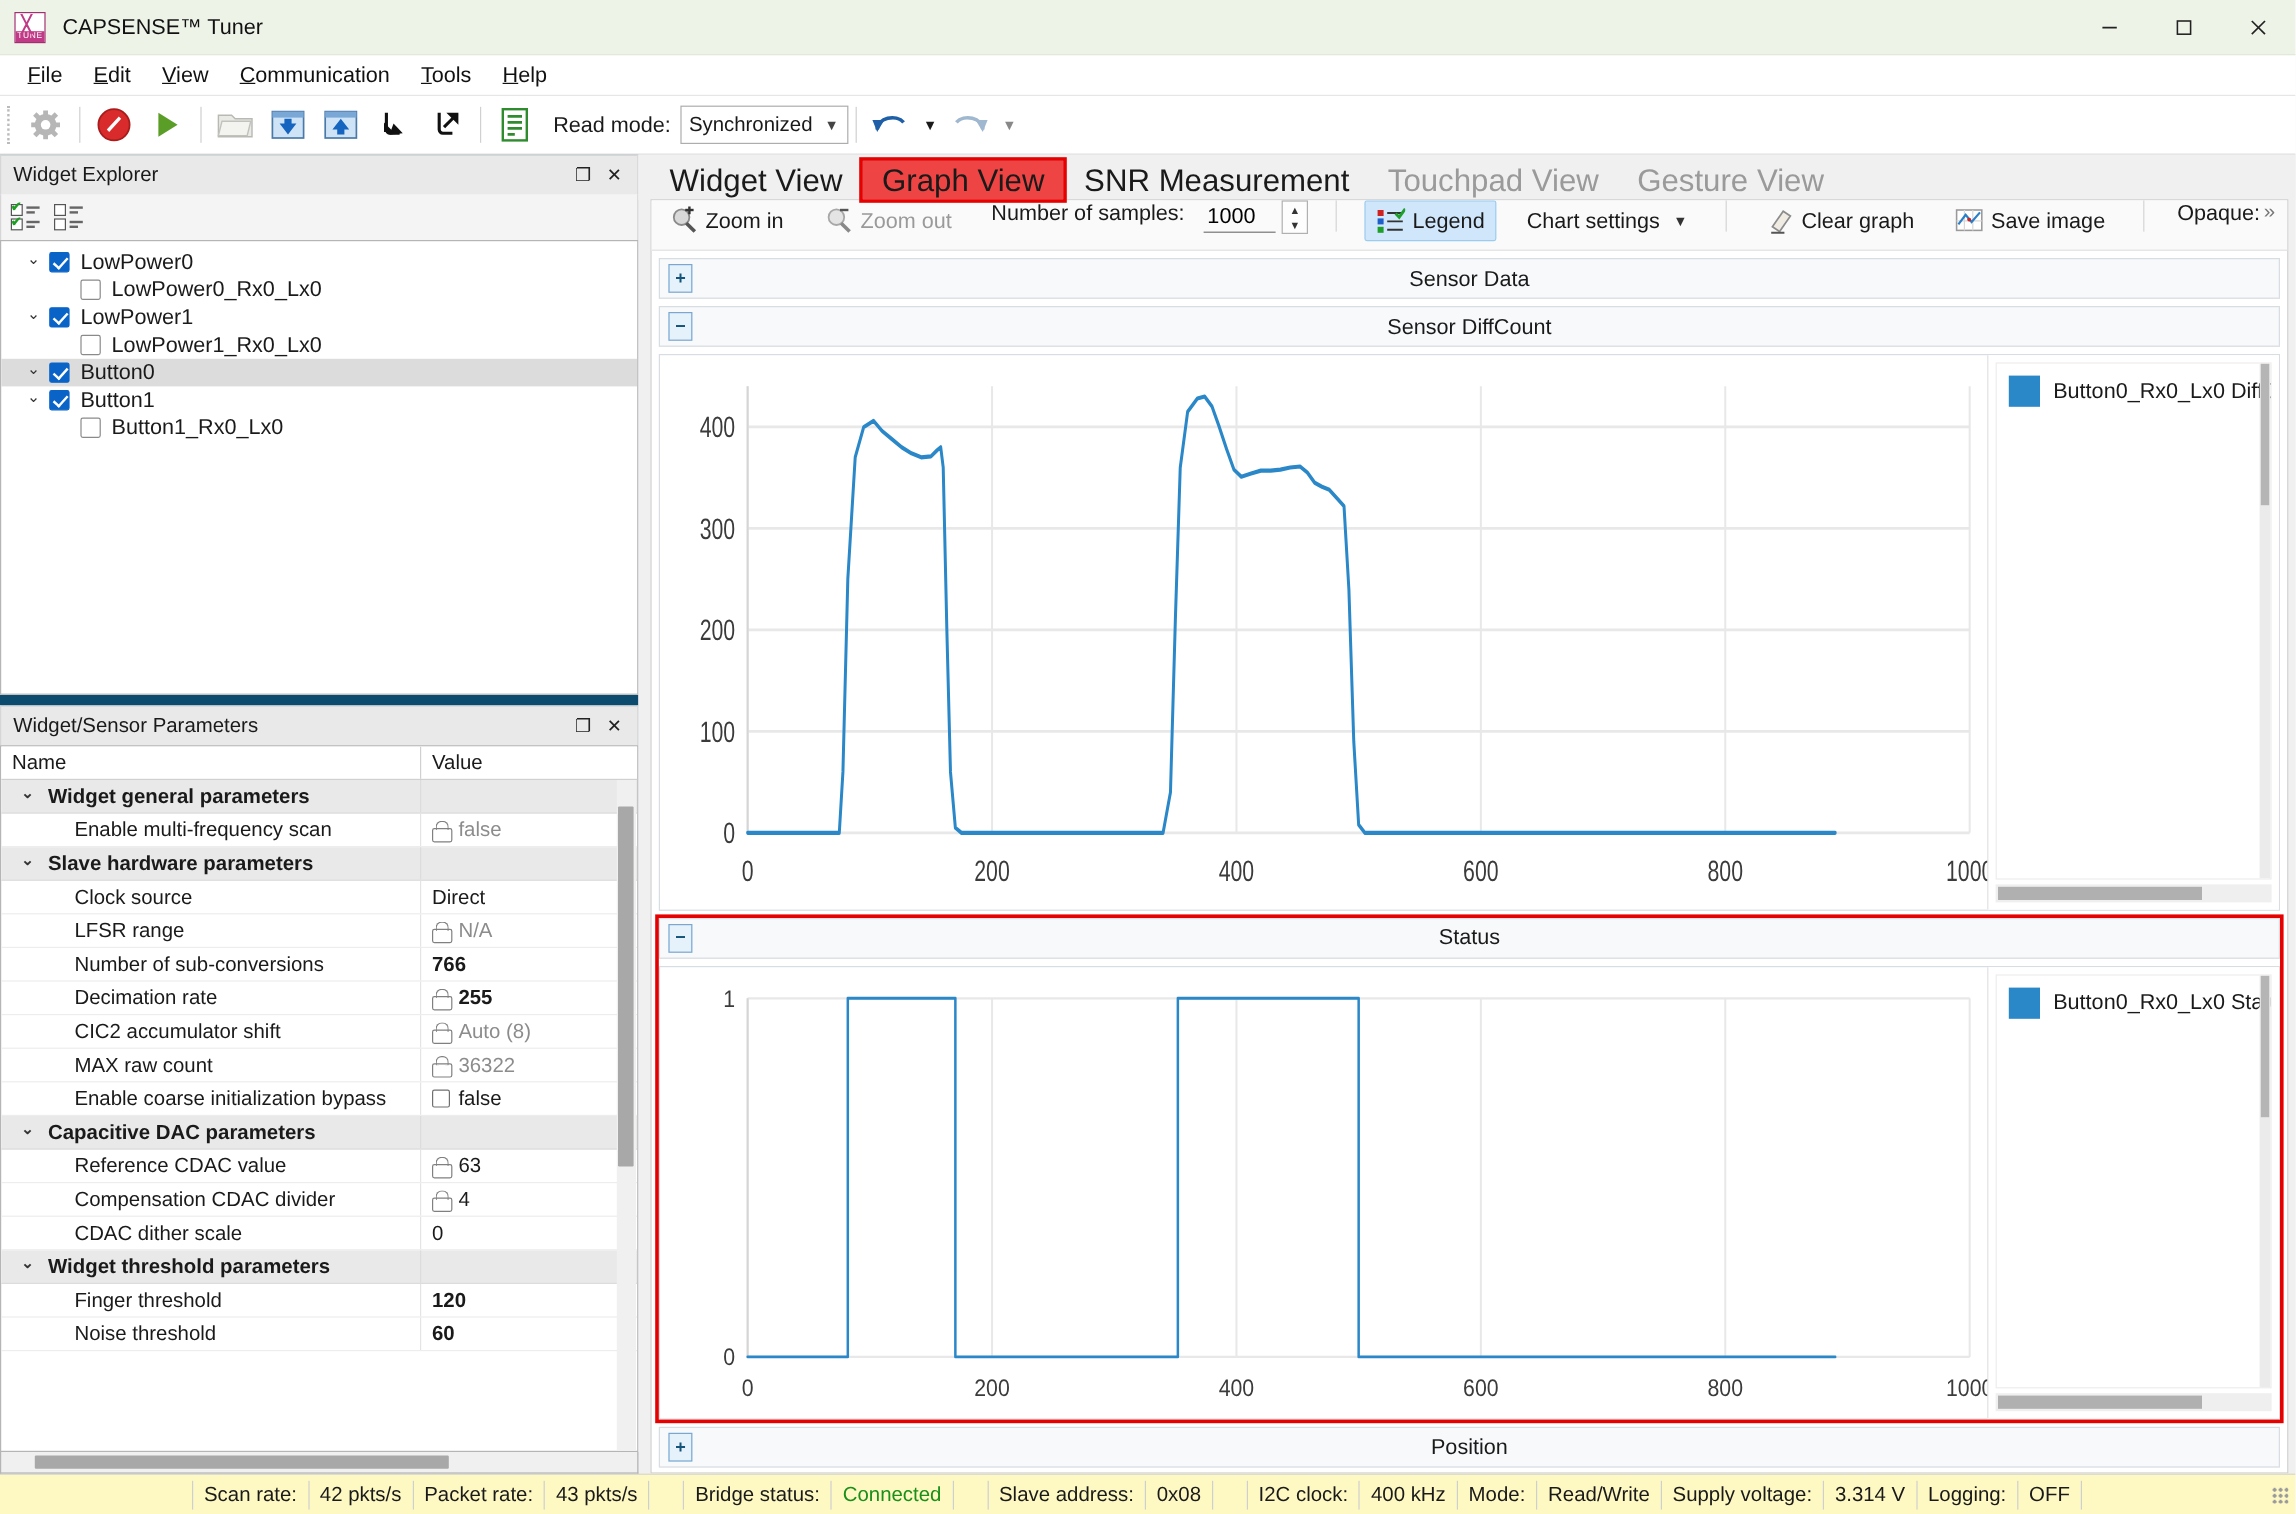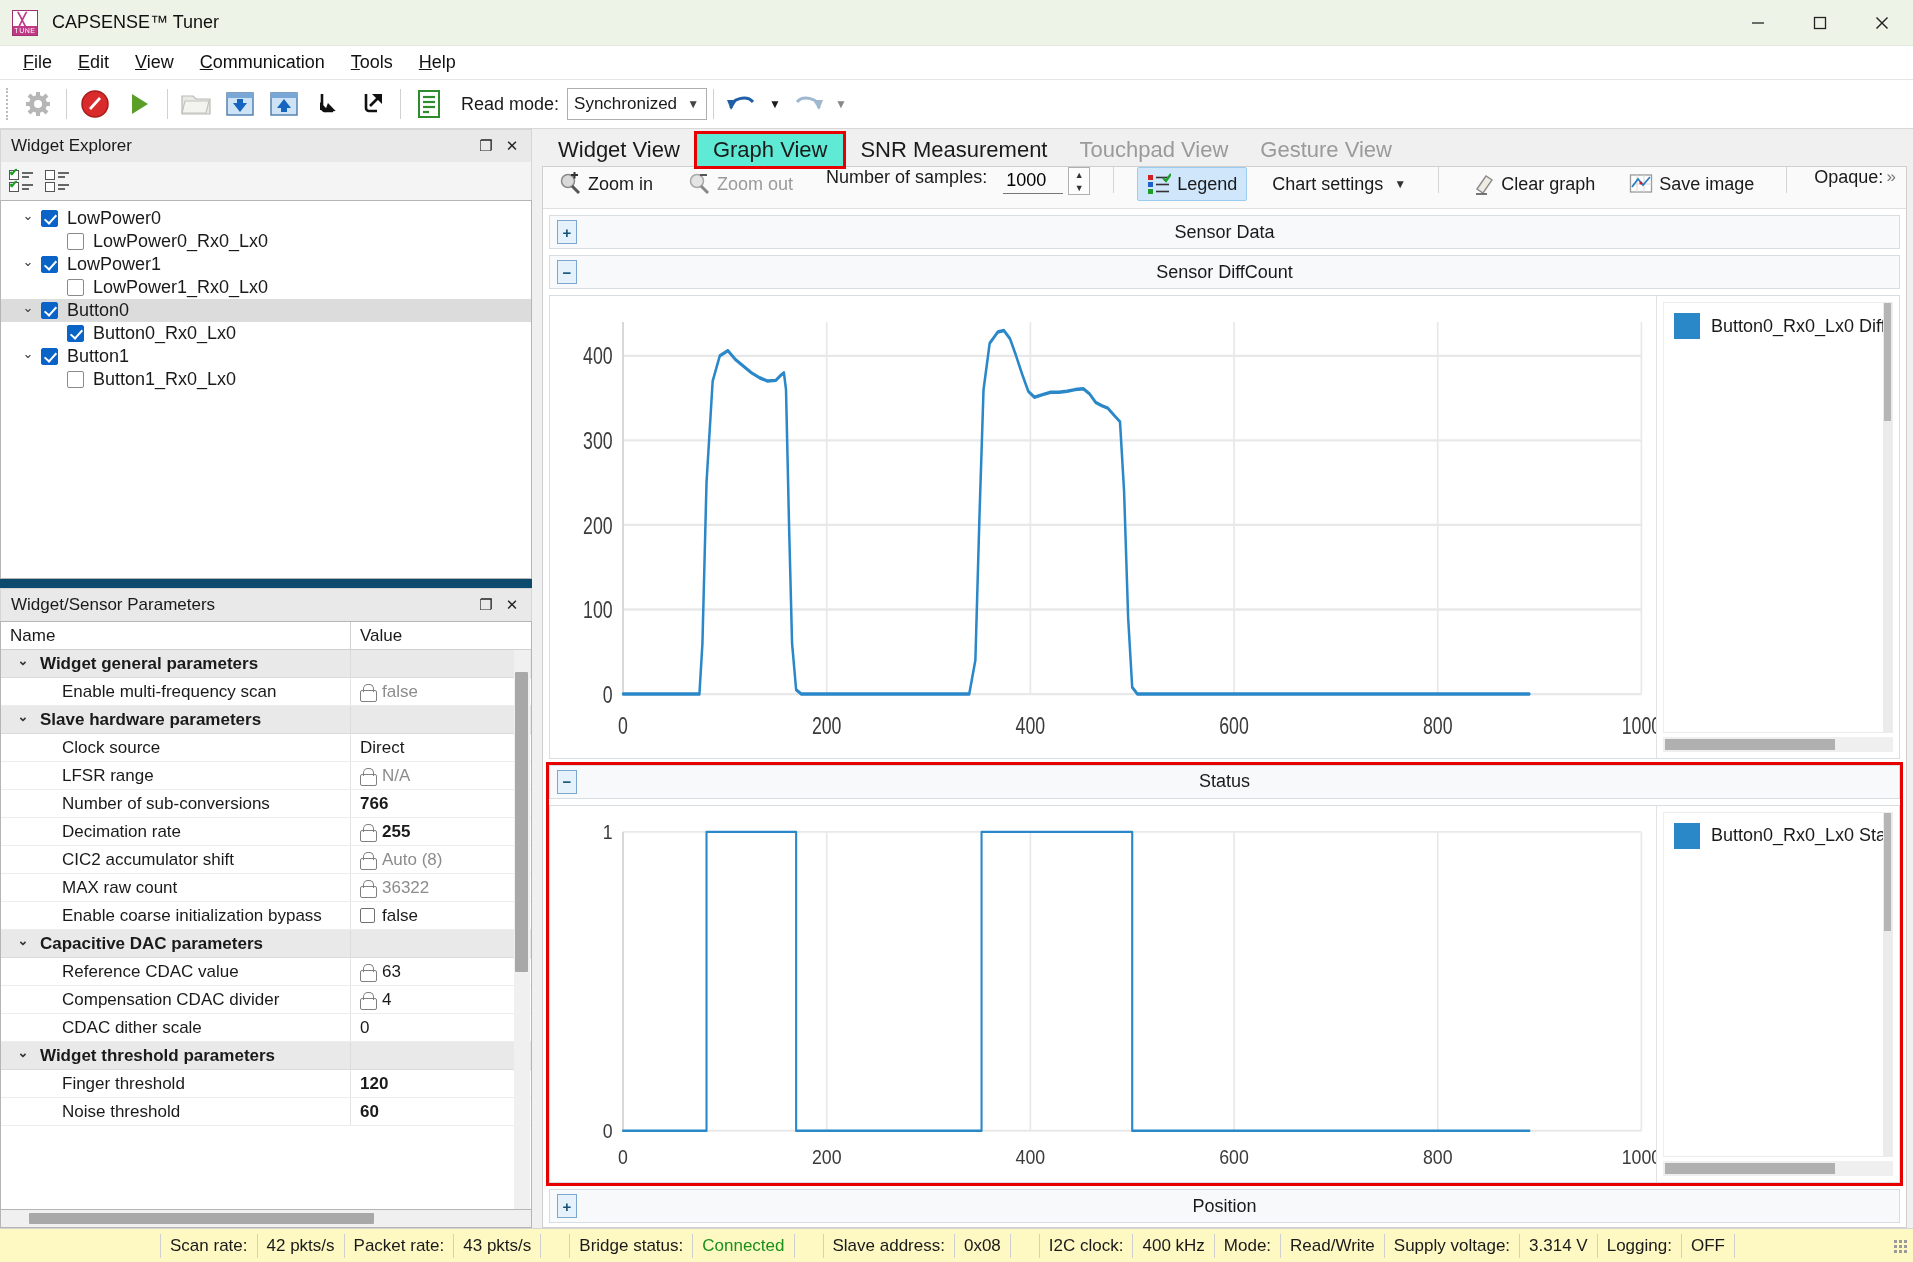--- a/index.html
+++ b/index.html
@@ -89,22 +89,22 @@
   .vdim { color:#8c8c8c;}
   .vbold { font-weight:bold;}
   .cbsm { width:15px; height:15px; border:1.5px solid #707070; border-radius:2px; background:#fff; flex:none;}
   .vscroll { position:absolute; right:1px; top:0; width:16px; bottom:0; background:#f0f0f0;}
   .vthumb { position:absolute; right:2px; top:22px; width:13px; height:300px; background:#a8a8a8; border-radius:1px;}
   .hscroll { height:18px; background:#f0f0f0; border:1px solid #b5b5b5; border-top:none; position:relative;}
   .hthumb { position:absolute; left:28px; top:3px; height:11px; width:345px; background:#a8a8a8; border-radius:1px;}
 
   
   .tabs { height:38px; display:flex; align-items:flex-end; padding-left:10px; background:#f0f0f0;}
-  .tab { height:34px; padding:0 16px; display:flex; align-items:center; font-size:22px; background:#f0f0f0; color:#1a1a1a;}
-  .tab.active { background:#5eead4; border:1px solid #cfcfcf; border-bottom:1px solid #fff; position:relative; z-index:2;text-align:center;}
+  .tab { height:34px; padding:0 16px; display:flex; align-items:center; font-size:26px; background:#f0f0f0; color:#1a1a1a;}
+  .tab.active { background:#ef4444; border:1px solid #cfcfcf; border-bottom:1px solid #fff; position:relative; z-index:2;text-align:center;}
   .tab.disabled { color:#9a9a9a;}
   .tab.outlined { outline:3px solid #e60000; outline-offset:-1px;}
   .tabpane { flex:1; background:#fff; border:1px solid #cfcfcf; margin:0 6px 0 10px; display:flex; flex-direction:column; min-height:0; margin-top:-1px;}
 
   .gtoolbar { height:42px; display:flex; align-items:flex-start; background:#fafafa; border-bottom:1px solid #e0e0e0; padding:0 6px; gap:16px; position:relative;}
   .gt-btn { height:34px; display:flex; align-items:center; gap:6px; padding:0 9px; font-size:18px; }
   .gt-btn.disabled { color:#9a9a9a;}
   .gt-btn.toggled { background:#cfe6fb; border:1px solid #9ccbf0; border-radius:2px;}
   .gt-sep { width:1px; height:26px; background:#d5d5d5; margin:0 7px;}
   .spin { display:flex; align-items:center; }
@@ -341,25 +341,20 @@
             </div>
             <div class="tnode indent">
               <span class="arrow blank" style="margin-top: -6px;">⌄</span>
               <span class="cb"></span>
               <span class="lbl">LowPower1_Rx0_Lx0</span>
             </div>
             <div class="tnode sel">
               <span class="arrow" style="margin-top: -6px;">⌄</span>
               <span class="cb checked"></span>
               <span class="lbl">Button0</span>
-            </div>
-            <div class="tnode indent">
-              <span class="arrow blank" style="margin-top: -6px;">⌄</span>
-              <span class="cb checked"></span>
-              <span class="lbl">Button0_Rx0_Lx0</span>
             </div>
             <div class="tnode">
               <span class="arrow" style="margin-top: -6px;">⌄</span>
               <span class="cb checked"></span>
               <span class="lbl">Button1</span>
             </div>
             <div class="tnode indent">
               <span class="arrow blank" style="margin-top: -6px;">⌄</span>
               <span class="cb"></span>
               <span class="lbl">Button1_Rx0_Lx0</span>

